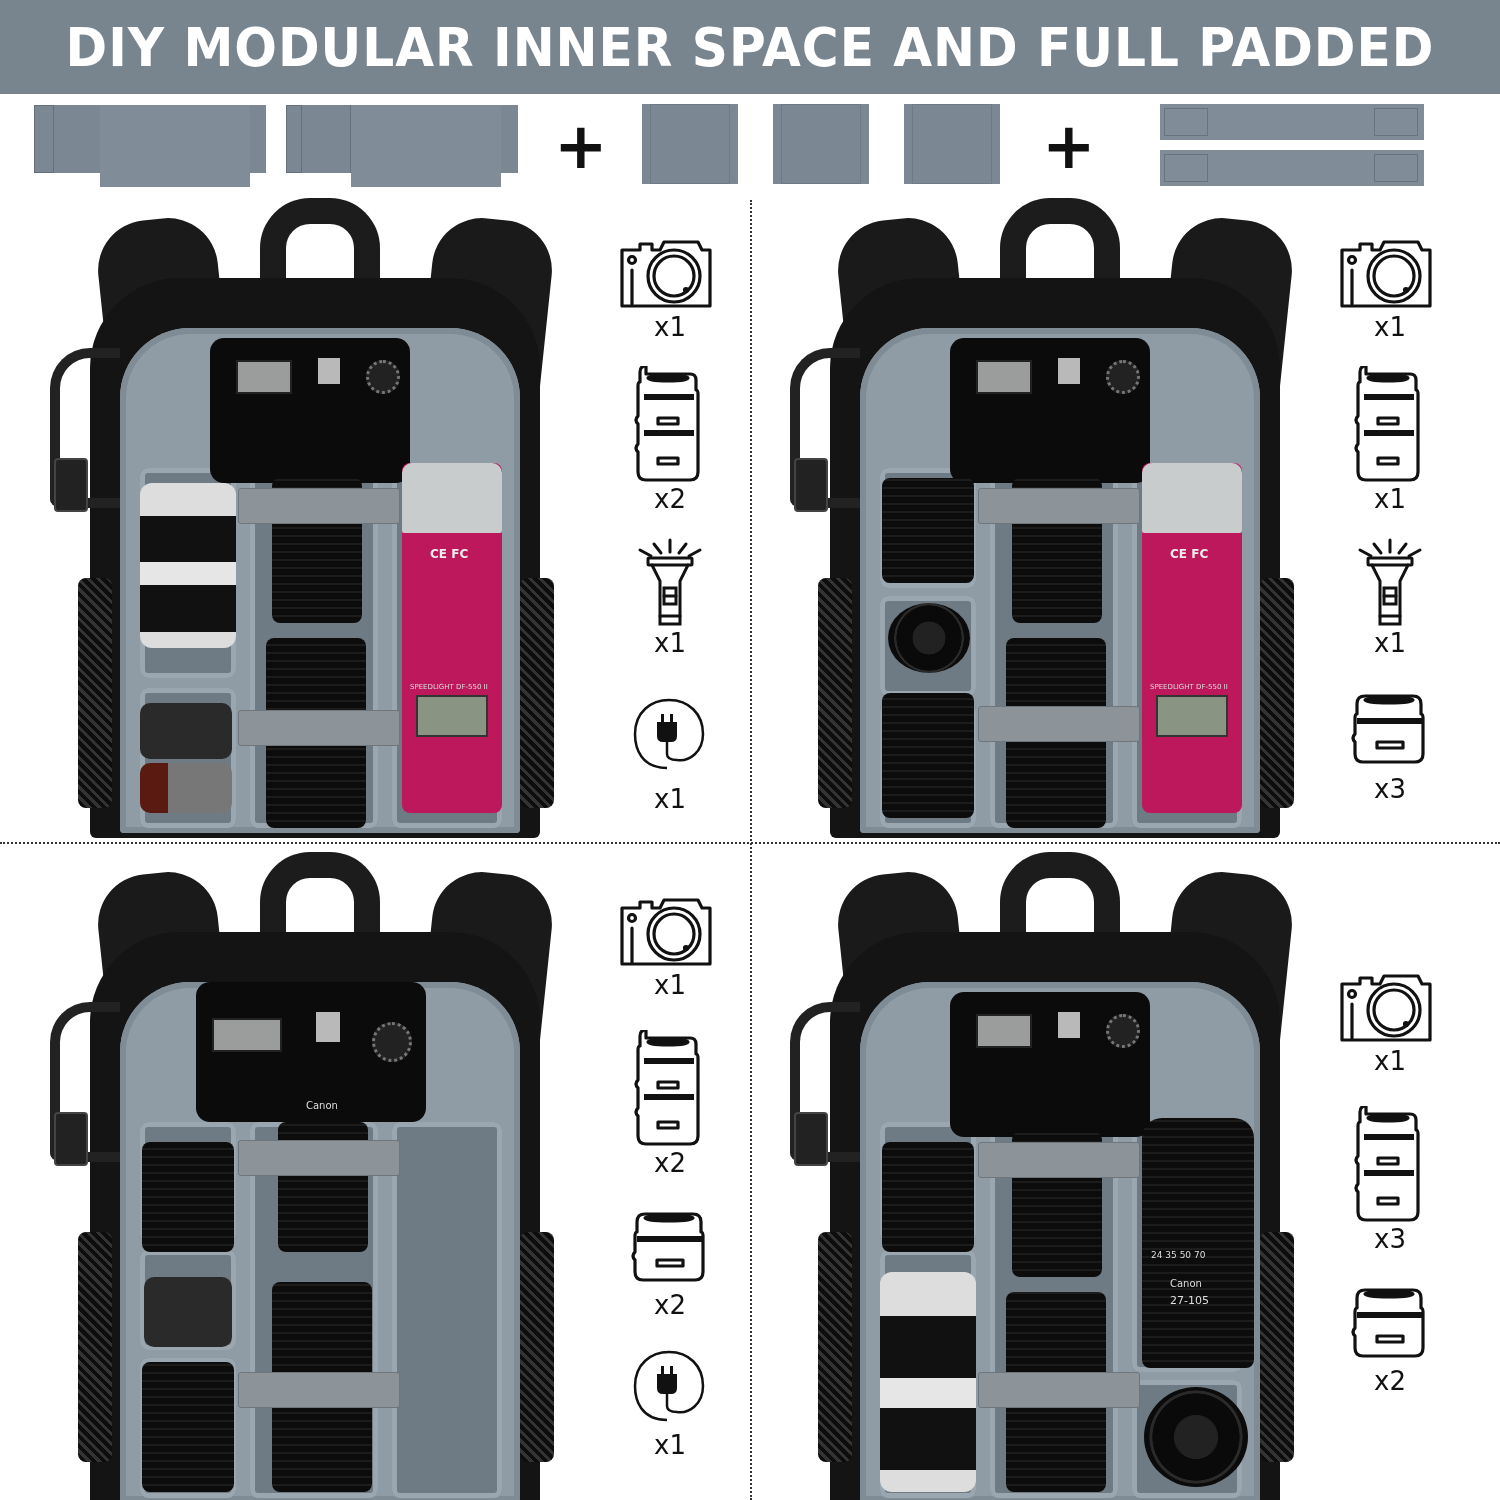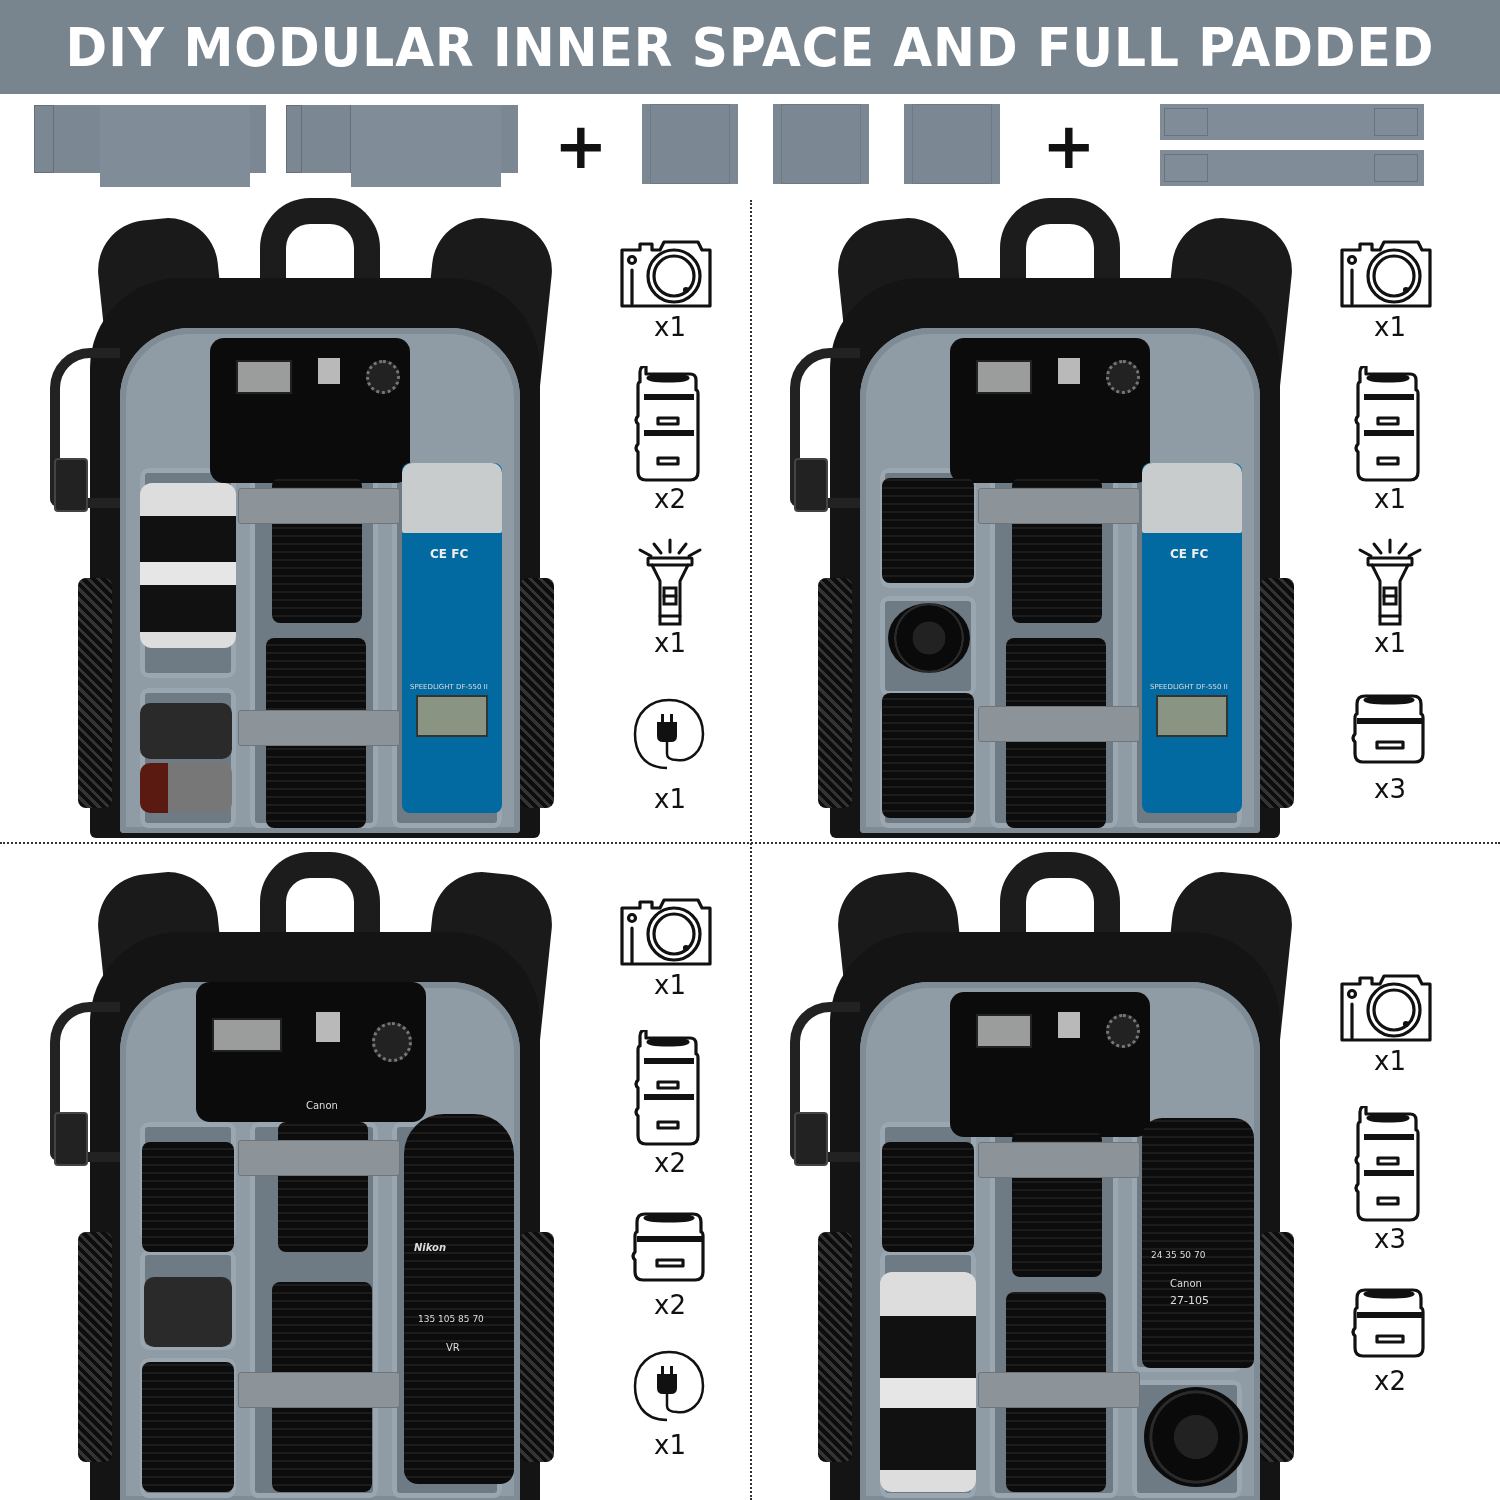--- a/index.html
+++ b/index.html
@@ -60,21 +60,21 @@
   .cell { position: absolute; background: #6e7b84; border-radius: 8px; box-shadow: inset 0 0 0 5px #9aa7b0; }
 
   .obj { position: absolute; border-radius: 8px; }
   .dslr { background: #0b0b0b; border-radius: 14px; }
   .dslr .lcd { position: absolute; background: #9a9d9c; border: 2px solid #222; }
   .dslr .hot { position: absolute; background: #b9b9b9; }
   .dslr .dial { position: absolute; border-radius: 50%; background: #222; border: 3px dotted #777; }
 
   .lens-b { background: repeating-linear-gradient(0deg, #0c0c0c 0 6px, #1c1c1c 6px 8px); }
   .lens-w { background: linear-gradient(180deg, #ddd 0 20%, #111 20% 48%, #e6e6e6 48% 62%, #111 62% 90%, #ddd 90%); }
-  .flash { background: #0369a1; }
+  .flash { background: #be185d; }
   .flash .head { position: absolute; left: 0; top: 0; width: 100%; height: 70px; background: #c9cccc; border-radius: 10px 10px 2px 2px; }
   .flash .lcd { position: absolute; background: #8a9482; border: 2px solid #333; }
   .flash .label { position: absolute; color: #ddd; font-size: 9px; font-family: "DejaVu Sans", sans-serif; white-space: nowrap; }
   .flash .ce { position: absolute; color: #eee; font-size: 12px; font-weight: bold; font-family: "DejaVu Sans", sans-serif; }
   .cap { border-radius: 50%; background: radial-gradient(circle, #222 0 30%, #0a0a0a 31% 60%, #2a2a2a 61% 64%, #0b0b0b 65%); }
   .battery { background: #2a2a2a; border-radius: 10px; }
   .battery.red { background: linear-gradient(90deg, #5a1a12 0 30%, #777 30% 100%); }
 
   .band { position: absolute; background: #8c949a; border: 1px solid #6e767c; border-radius: 3px; }
 
@@ -328,25 +328,20 @@
     <div class="lcd" style="left:16px;top:36px;width:70px;height:34px;"></div>
     <div class="hot" style="left:120px;top:30px;width:24px;height:30px;"></div>
     <div class="dial" style="left:176px;top:40px;width:40px;height:40px;"></div>
     <div class="lenstext" style="left:110px;top:118px;">Canon</div>
   </div>
   <div class="obj lens-b" style="left:218px;top:270px;width:90px;height:130px;"></div>
   <div class="obj lens-b" style="left:212px;top:430px;width:100px;height:210px;"></div>
   <div class="obj lens-b" style="left:82px;top:290px;width:92px;height:110px;"></div>
   <div class="obj battery" style="left:84px;top:425px;width:88px;height:70px;"></div>
   <div class="obj lens-b" style="left:82px;top:510px;width:92px;height:130px;"></div>
-  <div class="obj lens-b" style="left:344px;top:262px;width:110px;height:370px;border-radius:40px 40px 14px 14px;">
-    <div class="lenstext" style="left:10px;top:128px;font-style:italic;font-weight:bold;">Nikon</div>
-    <div class="lenstext" style="left:14px;top:200px;font-size:9px;">135  105  85  70</div>
-    <div class="lenstext" style="left:42px;top:228px;">VR</div>
-  </div>
   <div class="band" style="left:178px;top:288px;width:162px;height:36px;"></div>
   <div class="band" style="left:178px;top:520px;width:162px;height:36px;"></div>
 </div>
 
 <div class="icons" style="left:610px;top:886px;height:600px;">
   <div class="icon-item" style="top:0;">
     <svg width="108" height="84" viewBox="0 0 108 84">
         <use href="#ico-camera"></use>
       </svg>
     <span class="qty">x1</span>

